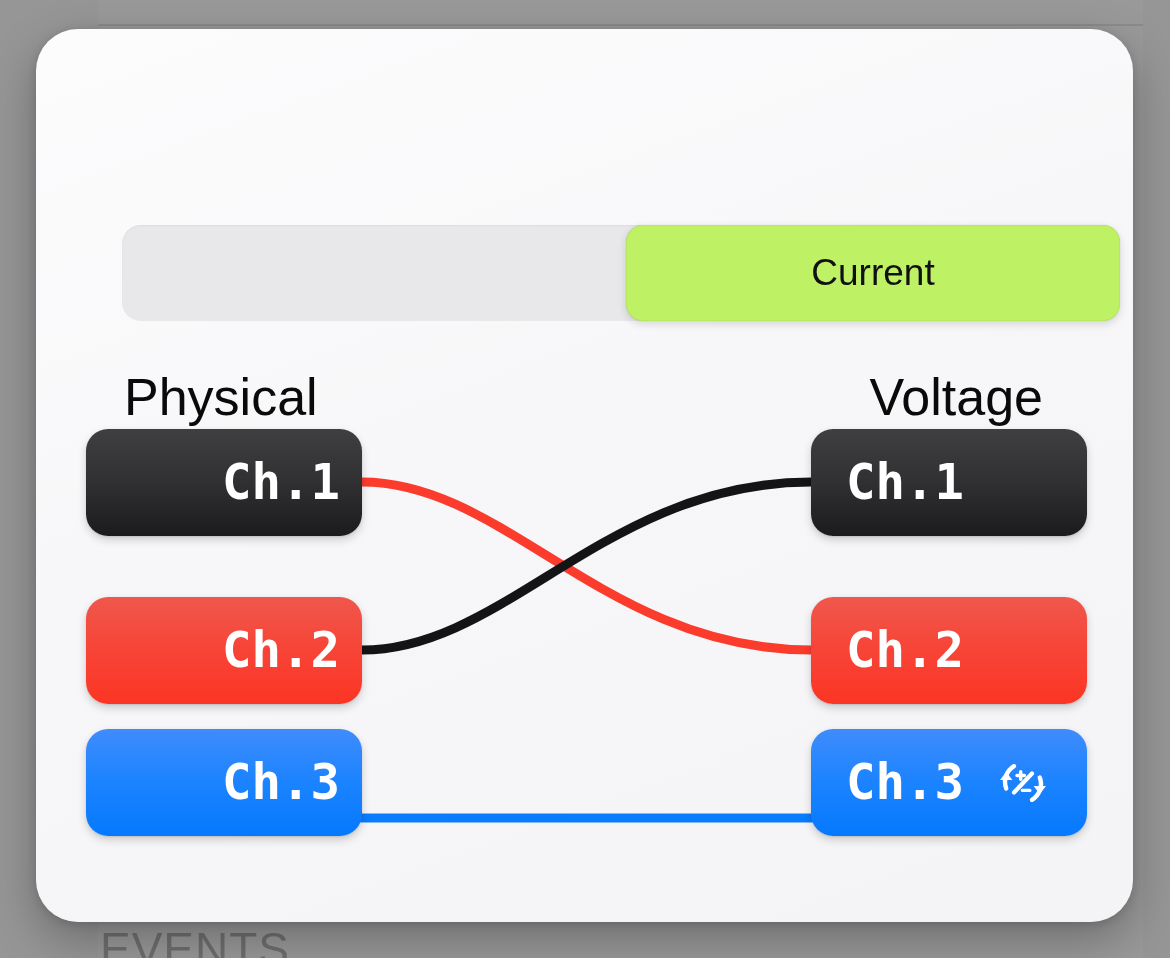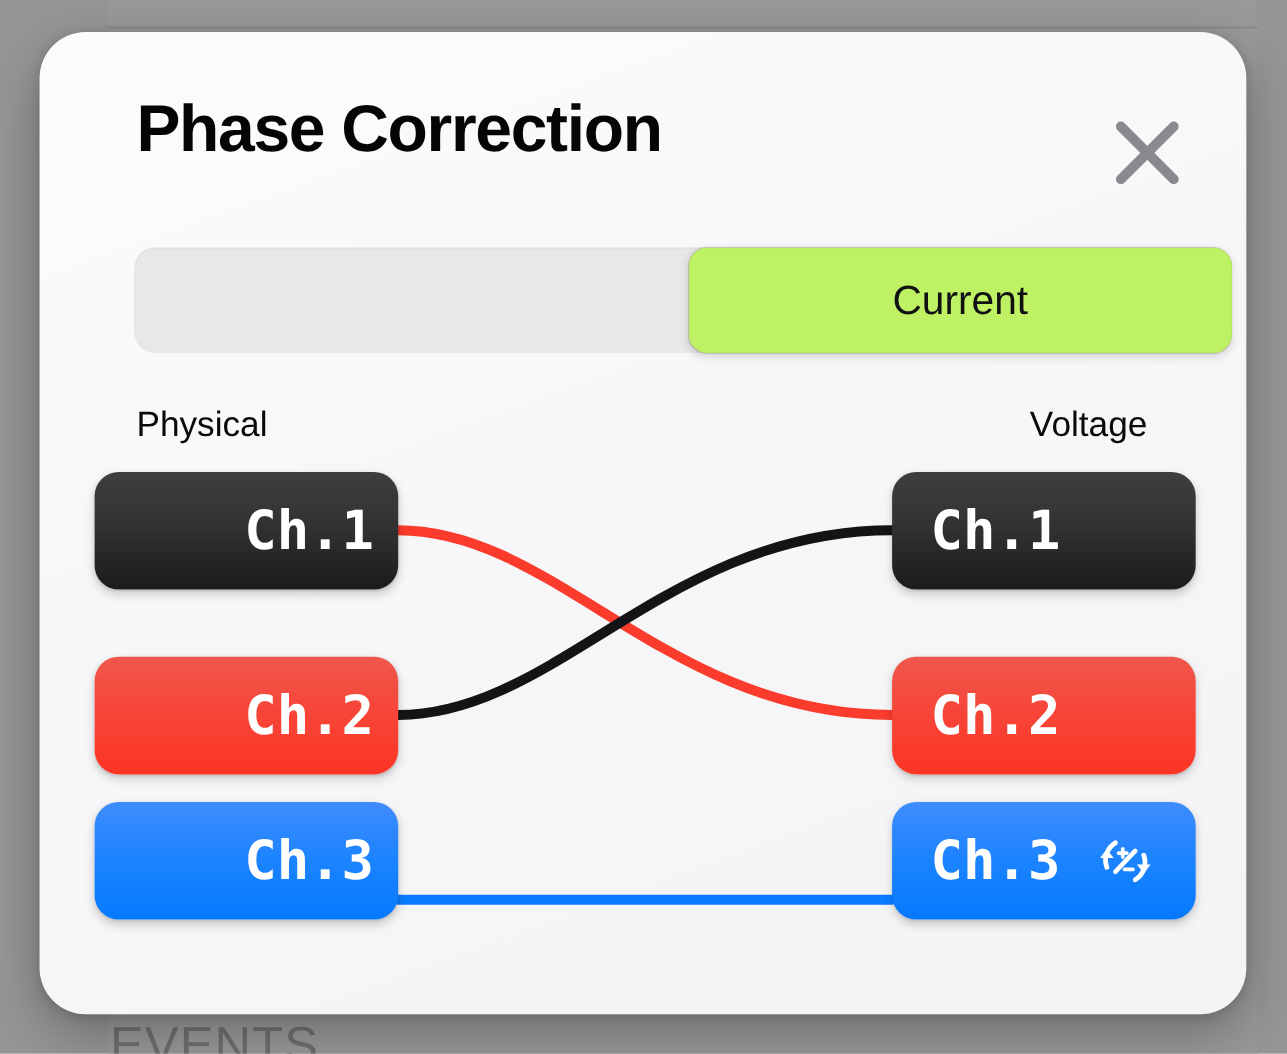--- a/index.html
+++ b/index.html
@@ -127,21 +127,21 @@
     background: #bef264;
     border-radius: 17px;
     box-shadow: 0 3px 9px rgba(0,0,0,0.14), 0 0 1px rgba(0,0,0,0.16);
     border: 0.5px solid rgba(0,0,0,0.04);
   }
 
   
   .col-caption {
     position: absolute;
     top: 338px;
-    font-size: 32px;
+    font-size: 52px;
     color: #0a0a0a;
     white-space: nowrap;
   }
   .col-caption.physical { left: 88px; }
   .col-caption.logical  { right: 90px; }
 
   
   .wires {
     position: absolute;
     left: 0;
@@ -205,34 +205,20 @@
 <body>
 
 <div id="screen">
 
   <div class="backdrop-panel"></div>
   <div class="backdrop-rule"></div>
   <div class="backdrop-events">EVENTS</div>
 
   <div class="modal">
 
-    <div class="modal-header">
-      <div class="modal-title">Phase Correction</div>
-
-      <button class="close-button">
-        <span>
-          <svg width="64" height="64" viewBox="0 0 64 64" aria-hidden="true">
-            <g stroke="#8a8a8e" stroke-width="9" stroke-linecap="round">
-              <line x1="8" y1="8" x2="56" y2="56"></line>
-              <line x1="56" y1="8" x2="8" y2="56"></line>
-            </g>
-          </svg>
-        </span>
-      </button>
-    </div>
 
     <div class="segmented">
       <div class="seg-option right selected">Current</div>
     </div>
 
     <div class="col-caption physical">Physical</div>
     <div class="col-caption logical">Voltage</div>
 
     <svg class="wires" viewBox="0 0 1097 893">
 

